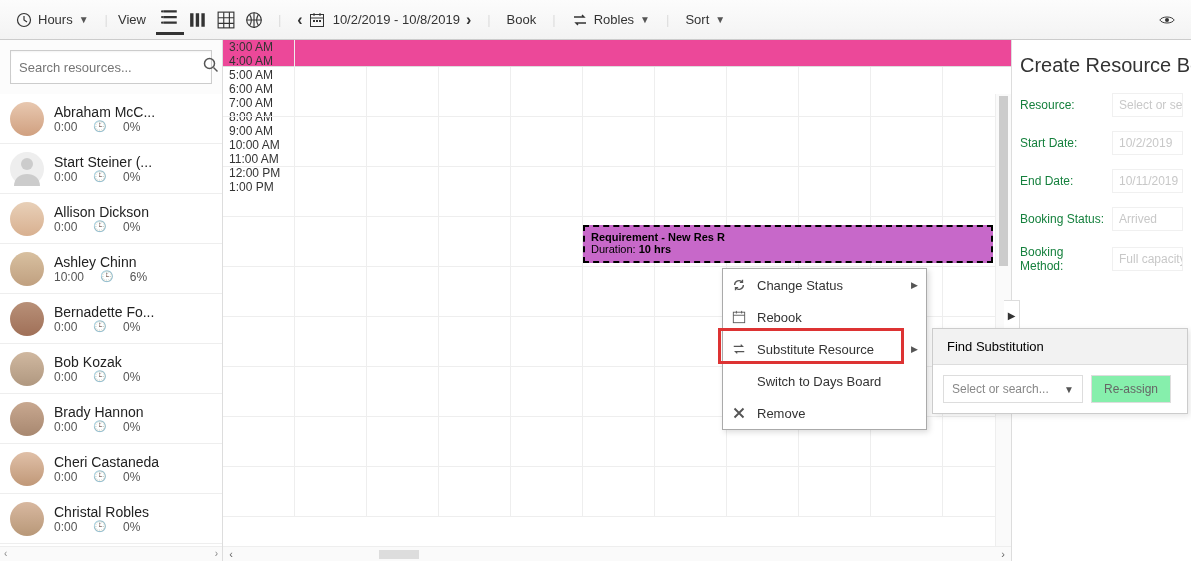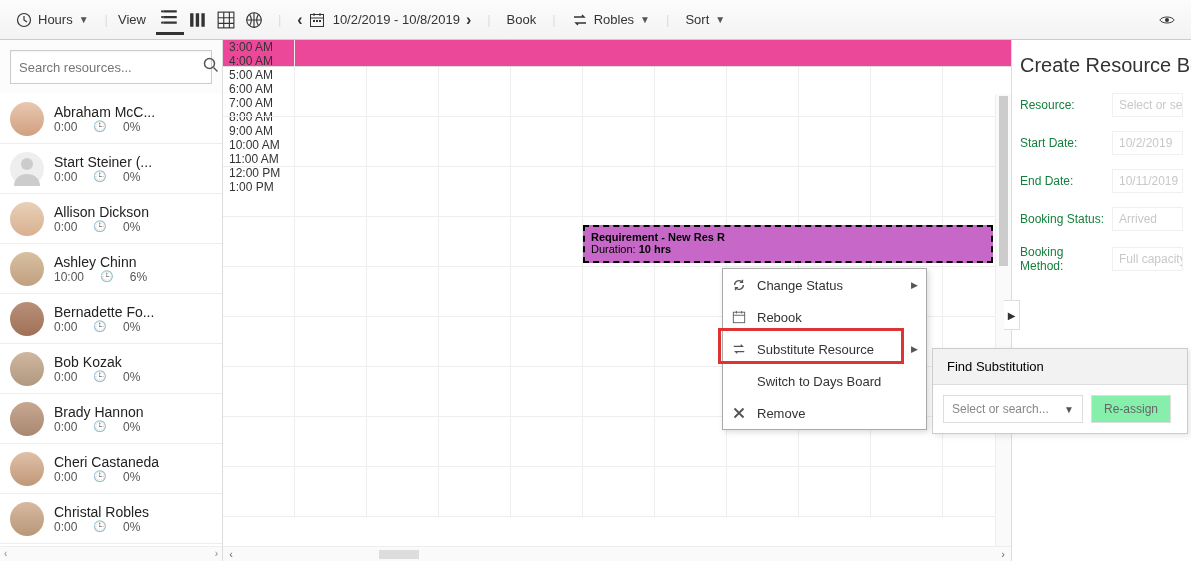--- a/index.html
+++ b/index.html
@@ -509,21 +509,21 @@
         <svg viewBox="0 0 16 16" width="12" height="12">
           <path d="M2 2l12 12M14 2L2 14" stroke="#555" stroke-width="2.5"></path>
         </svg>
       </span>
     <span>Remove</span>
   </div>
 </div>
 
 <div class="cm-highlight" style="left:718px; top:328px; width:186px; height:36px;"></div>
 
-<div class="flyout" style="left:932px; top:348px; width:256px;">
+<div class="flyout" style="left:932px; top:328px; width:256px;">
   <div class="flyout-tab"><span>Find Substitution</span></div>
   <div class="flyout-body">
     <div class="flyout-select">
       <span>Select or search...</span>
       <span class="caret-down">▼</span>
     </div>
     <button class="flyout-btn">Re-assign</button>
   </div>
 </div>
 

